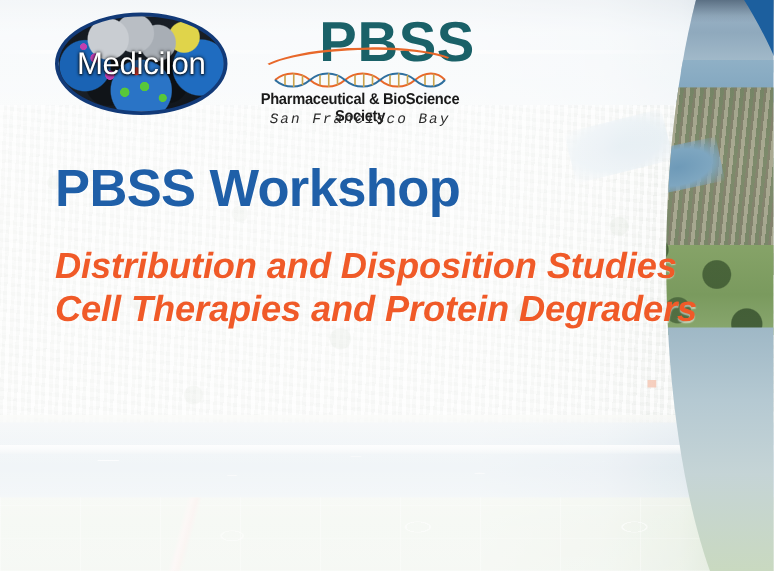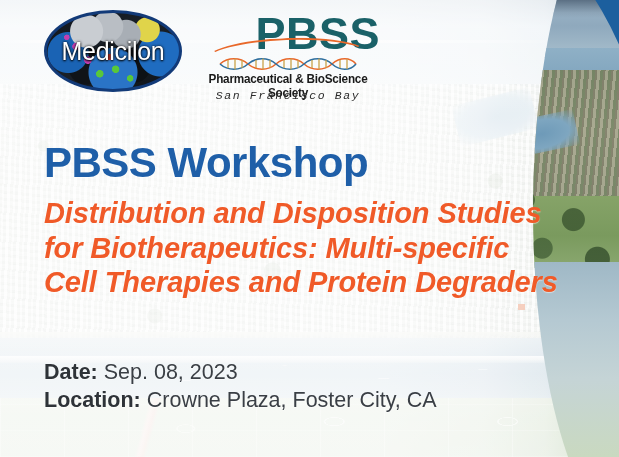--- a/index.html
+++ b/index.html
@@ -373,21 +373,20 @@
   .title {
     position: absolute;
     left: 44px; top: 128px;
     color: #1f5fa8;
     font-family: "Liberation Sans", sans-serif;
     font-weight: bold;
     font-size: 42px;
     line-height: 46px;
     letter-spacing: -0.5px;
     text-shadow: 0 1px 1px rgba(255,255,255,0.55);
-    margin-top: 12px;
   }
 
   .subtitle {
     position: absolute;
     left: 44px; top: 196px;
     width: 500px;
     color: #f05a28;
     font-family: "Liberation Sans", sans-serif;
     font-weight: bold;
     font-style: italic;
@@ -484,22 +483,17 @@
       </g>
     </svg>
     <div class="pbss-tag1">Pharmaceutical &amp; BioScience Society</div>
     <div class="pbss-tag2">San Francisco Bay</div>
   </div>
 
   <div class="title">PBSS Workshop</div>
 
   <div class="subtitle">
     <div>Distribution and Disposition Studies</div>
-    <div>for Biotherapeutics: Multi-specific</div>
     <div>Cell Therapies and Protein Degraders</div>
   </div>
 
-  <div class="details">
-    <div class="row"><b>Date:</b> <span>Sep. 08, 2023</span></div>
-    <div class="row"><b>Location:</b> <span>Crowne Plaza, Foster City, CA</span></div>
-  </div>
 
 </div>
 
 </body></html>

